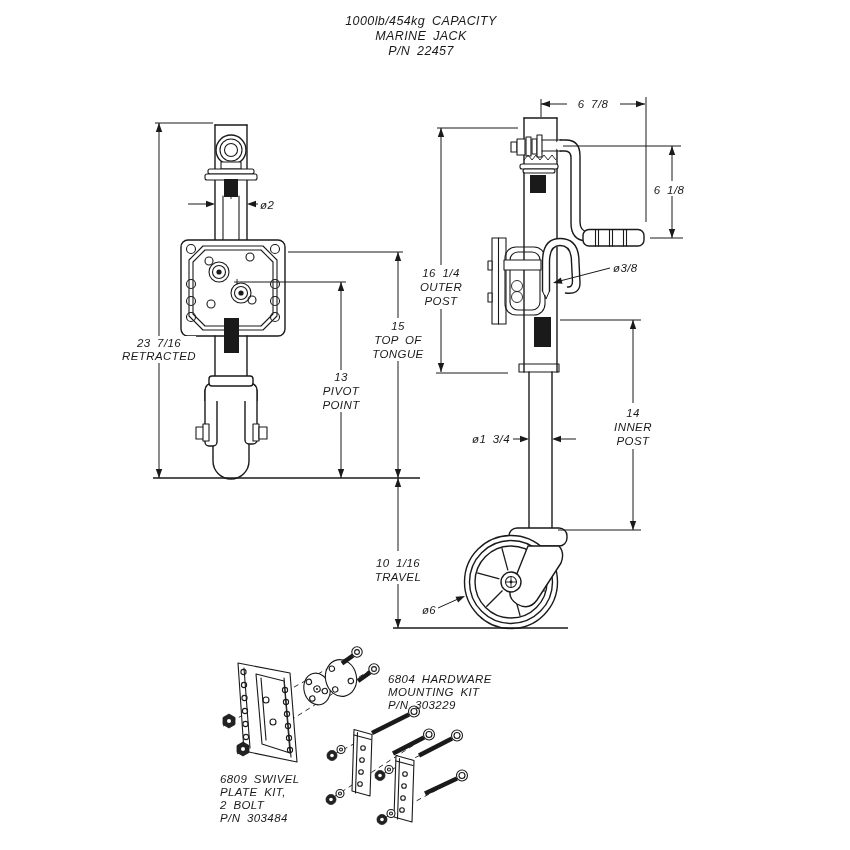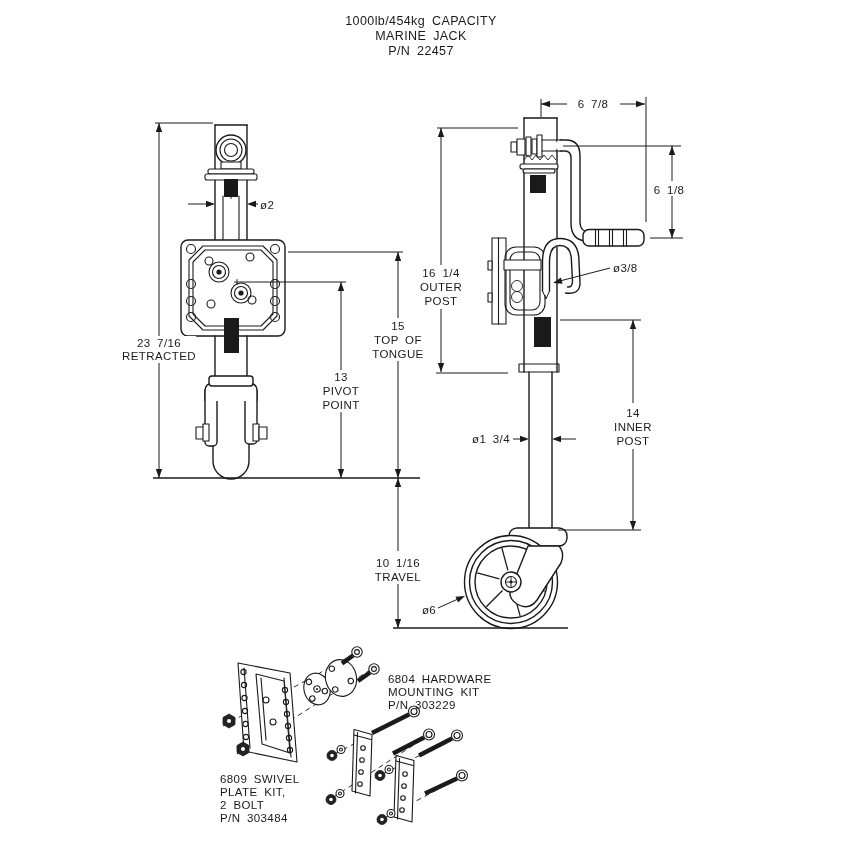--- a/index.html
+++ b/index.html
@@ -1,16 +1,16 @@
 <!DOCTYPE html>
 <html><head>
 <meta charset="utf-8">
 <style>
   html,body{margin:0;padding:0;background:#fff;}
-  #page{width:850px;height:850px;position:relative;background:#fff;overflow:hidden;}
+  #page{width:850px;height:850px;position:relative;background:#fff;overflow:hidden;font-style:italic;}
   svg{display:block;font-family:"Liberation Sans",sans-serif;}
   text{fill:#1a1a1a;font-size:11.5px;letter-spacing:.4px;word-spacing:3px;}
   text.title{font-size:12.5px;}
   .mid{text-anchor:middle;} .st{text-anchor:start;} .en{text-anchor:end;}
   .ol{fill:none;stroke:#1a1a1a;stroke-width:1.4;stroke-linecap:round;stroke-linejoin:round;}
   .ol2{fill:none;stroke:#1a1a1a;stroke-width:1.1;stroke-linecap:round;stroke-linejoin:round;}
   .wf{fill:#fff;stroke:#1a1a1a;stroke-width:1.4;stroke-linejoin:round;}
   .wf2{fill:#fff;stroke:#1a1a1a;stroke-width:1.1;stroke-linejoin:round;}
   .dl{fill:none;stroke:#1a1a1a;stroke-width:1;}
   .gl{fill:none;stroke:#1a1a1a;stroke-width:1.3;}

